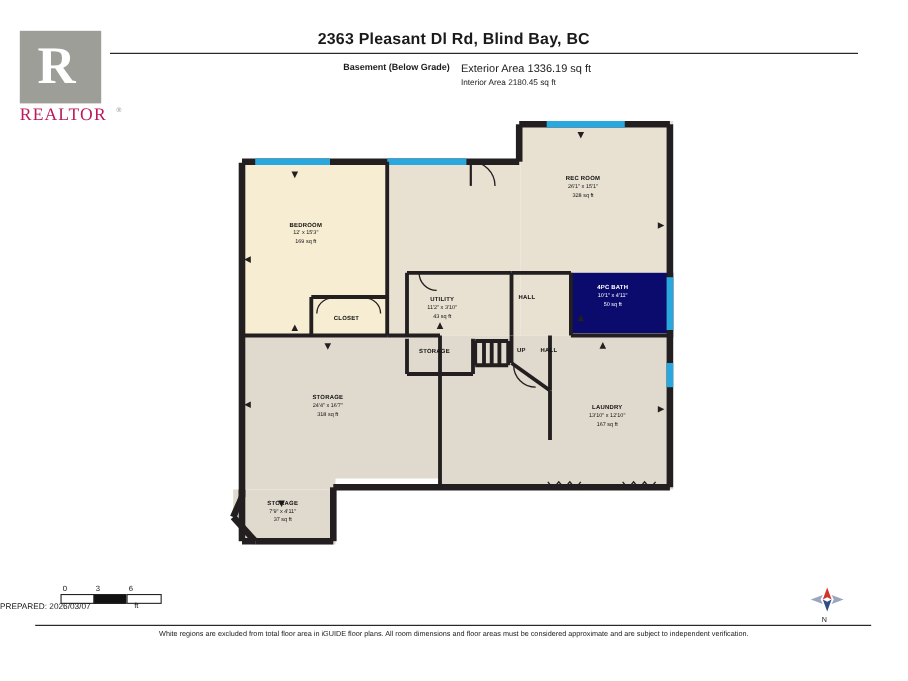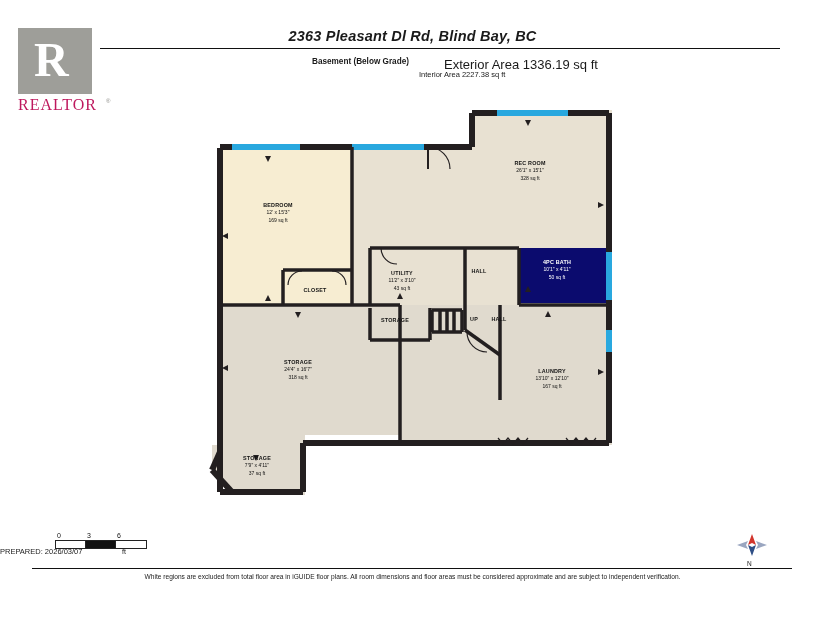--- a/index.html
+++ b/index.html
@@ -9,27 +9,27 @@
     font-family:"Liberation Sans", sans-serif;
     color:#1a1a1a;
     position:relative;
     overflow:hidden;
   }
   .page{position:absolute;inset:0;}
 
   
   .title{
     position:absolute;top:28px;left:0;width:825px;
-    text-align:center;font-size:14.5px;font-weight:bold;letter-spacing:.2px;font-style:italic;
+    text-align:center;font-size:14.5px;font-weight:bold;letter-spacing:.2px;
   }
   .title-rule{
     position:absolute;top:48px;left:100px;width:680px;height:1px;background:#111;
   }
   .sub-grade{position:absolute;top:57px;left:312px;font-size:8.2px;font-weight:bold;text-align:right;}
-  .sub-ext{position:absolute;top:57px;left:444px;font-size:13px;}
+  .sub-ext{position:absolute;top:57px;left:419px;font-size:10px;}
   .sub-int{position:absolute;top:70px;left:419px;font-size:7.5px;}
 
   
   .realtor{position:absolute;left:18px;top:28px;width:100px;height:90px;}
   .realtor .mark{
     position:absolute;left:0;top:0;width:74px;height:66px;background:#9e9e99;
   }
   .realtor .mark .r{
     position:absolute;left:16px;top:3px;font-size:48px;font-weight:bold;color:#ffffff;
     font-family:"Liberation Serif", serif;line-height:58px;
@@ -69,21 +69,21 @@
 </style>
 </head>
 <body>
 
 <div class="page">
 
   <div class="title">2363 Pleasant Dl Rd, Blind Bay, BC</div>
   <div class="title-rule"></div>
   <div class="sub-grade">Basement (Below Grade)</div>
   <div class="sub-ext">Exterior Area 1336.19 sq ft</div>
-  <div class="sub-int">Interior Area 2227.38 sq ft</div>
+  <div class="sub-int">Interior Area 2180.45 sq ft</div>
 
   <div class="realtor">
     <div class="mark">
       <div class="r">R</div>
     </div>
     <div class="word">REALTOR</div>
     <div class="reg">®</div>
   </div>
 
   <div class="plan">

